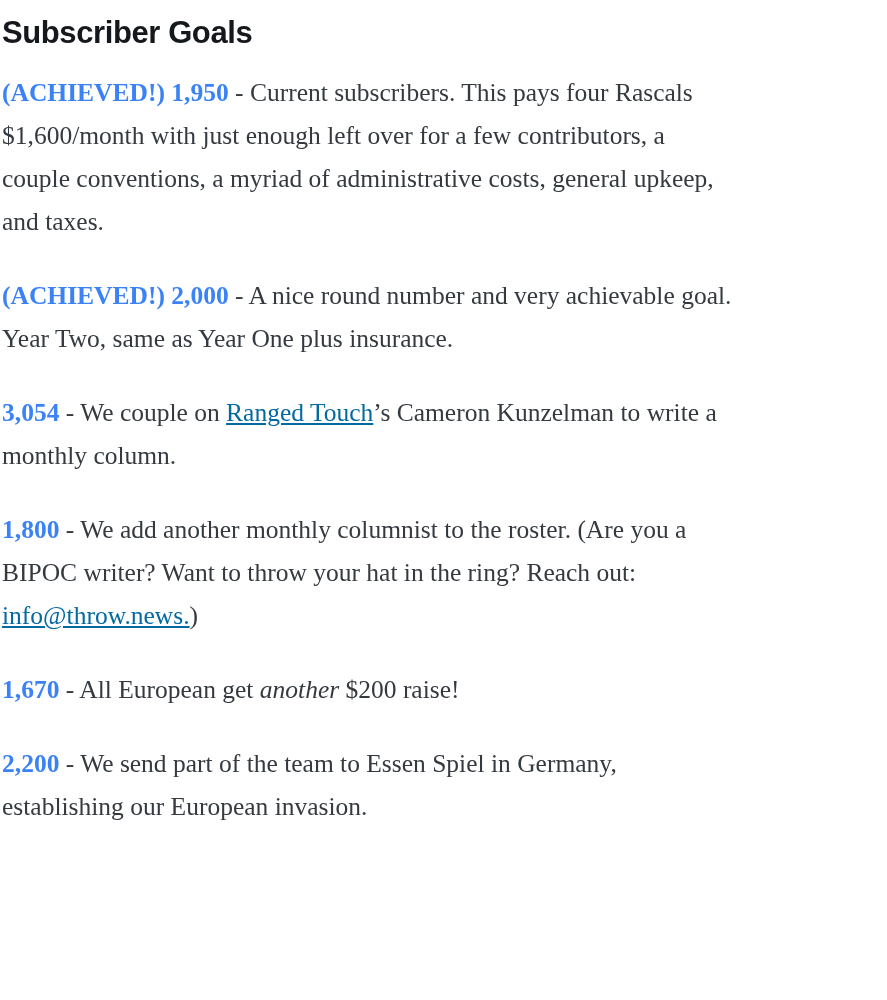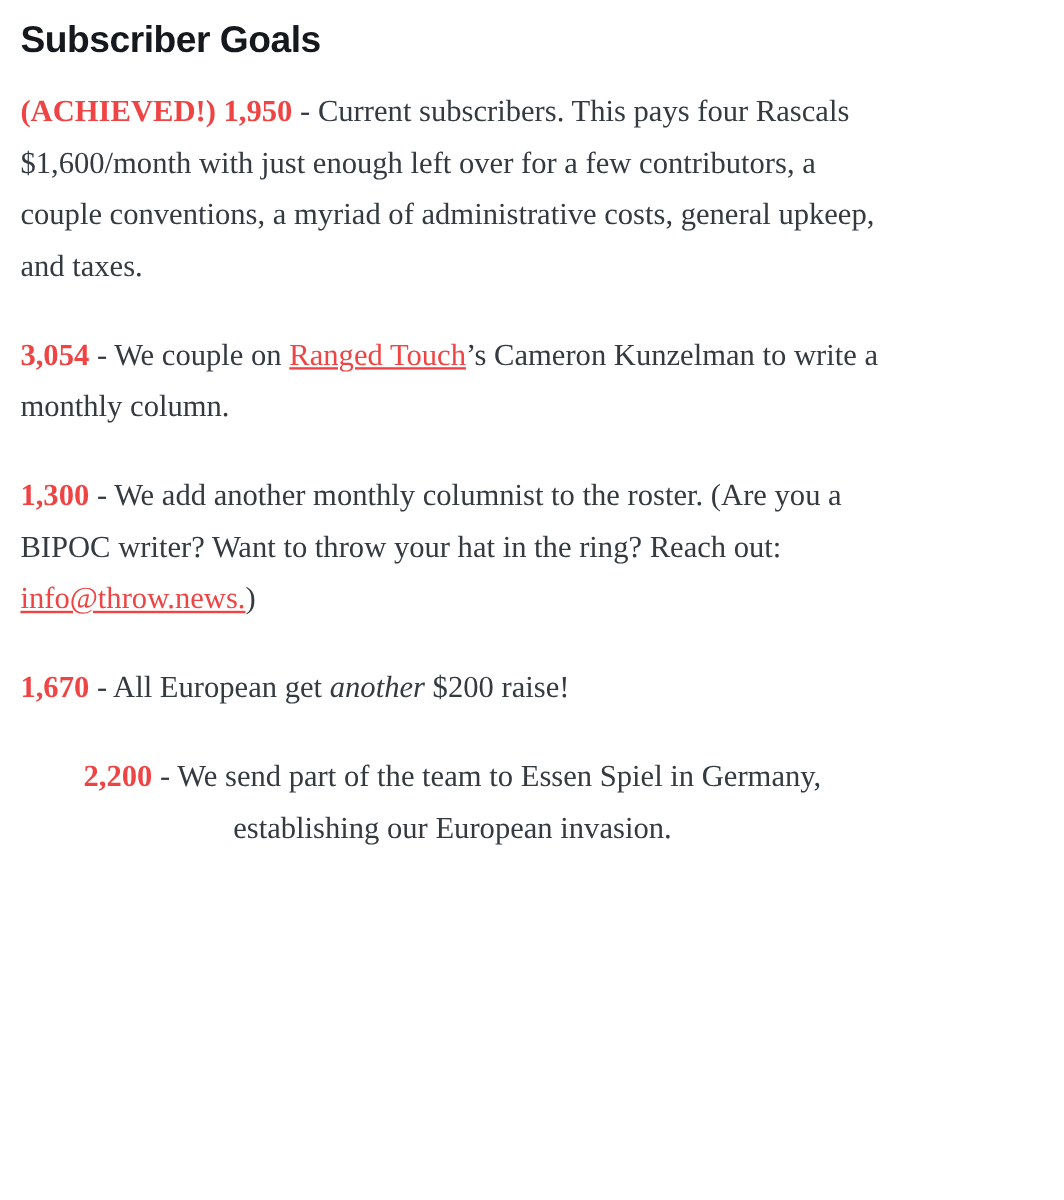--- a/index.html
+++ b/index.html
@@ -9,21 +9,21 @@
   }
   body {
     width: 887px;
     height: 1000px;
     overflow: hidden;
     font-family: "Liberation Serif", "DejaVu Serif", serif;
     color: #343a40;
     -webkit-font-smoothing: antialiased;
   }
   .page {
-    padding: 14px 40px 0 17px;
+    padding: 14px 40px 0 2px;
     box-sizing: border-box;
     width: 777px;
   }
   h1.page-title {
     font-family: "Liberation Sans", "DejaVu Sans", sans-serif;
     font-size: 31px;
     line-height: 1.2;
     font-weight: 700;
     letter-spacing: -0.4px;
     color: #15181c;
@@ -35,46 +35,46 @@
     font-size: 25.5px;
     line-height: 43px;
     color: #343a40;
     margin: 0 0 31px 0;
     padding: 0;
     max-width: 840px;
     text-align: left;
   }
   p.goal:last-child {
     margin-bottom: 12px;
-    text-align: center;
   }
   .goal strong,
   .goal .amount {
     font-weight: 700;
-    color: #ef4444;
+    color: #3b82f6;
     font-family: "Liberation Serif", "DejaVu Serif", serif;
   }
   .goal em {
     font-style: italic;
     text-align: center;
   }
   a.inline-link {
-    color: #ef4444;
+    color: #0369a1;
     text-decoration: underline;
     text-decoration-thickness: 1.5px;
     text-underline-offset: 2px;
     cursor: pointer;
     font-family: Liberation Serif, serif;
   }
 </style>
 </head>
 <body>
 
 <div class="page">
   <h1 class="page-title">Subscriber Goals</h1>
   <div id="goals-list">
       <p class="goal"><strong>(ACHIEVED!) 1,950</strong><span> - </span><span>Current subscribers. This pays four Rascals $1,600/month with just enough left over for a few contributors, a couple conventions, a myriad of administrative costs, general upkeep, and taxes.</span></p>
+      <p class="goal"><strong>(ACHIEVED!) 2,000</strong><span> - </span><span>A nice round number and very achievable goal. Year Two, same as Year One plus insurance.</span></p>
       <p class="goal"><strong>3,054</strong><span> - </span><span>We couple on </span><a class="inline-link" href="#">Ranged Touch</a><span>’s Cameron Kunzelman to write a monthly column.</span></p>
-      <p class="goal"><strong>1,300</strong><span> - </span><span>We add another monthly columnist to the roster. (Are you a BIPOC writer? Want to throw your hat in the ring? Reach out: </span><a class="inline-link" href="#">info@throw.news.</a><span>)</span></p>
+      <p class="goal"><strong>1,800</strong><span> - </span><span>We add another monthly columnist to the roster. (Are you a BIPOC writer? Want to throw your hat in the ring? Reach out: </span><a class="inline-link" href="#">info@throw.news.</a><span>)</span></p>
       <p class="goal"><strong>1,670</strong><span> - </span><span>All European get </span><em>another</em><span> $200 raise!</span></p>
       <p class="goal"><strong>2,200</strong><span> - </span><span>We send part of the team to Essen Spiel in Germany, establishing our European invasion.</span></p>
     </div>
 </div>
 
 </body></html>

